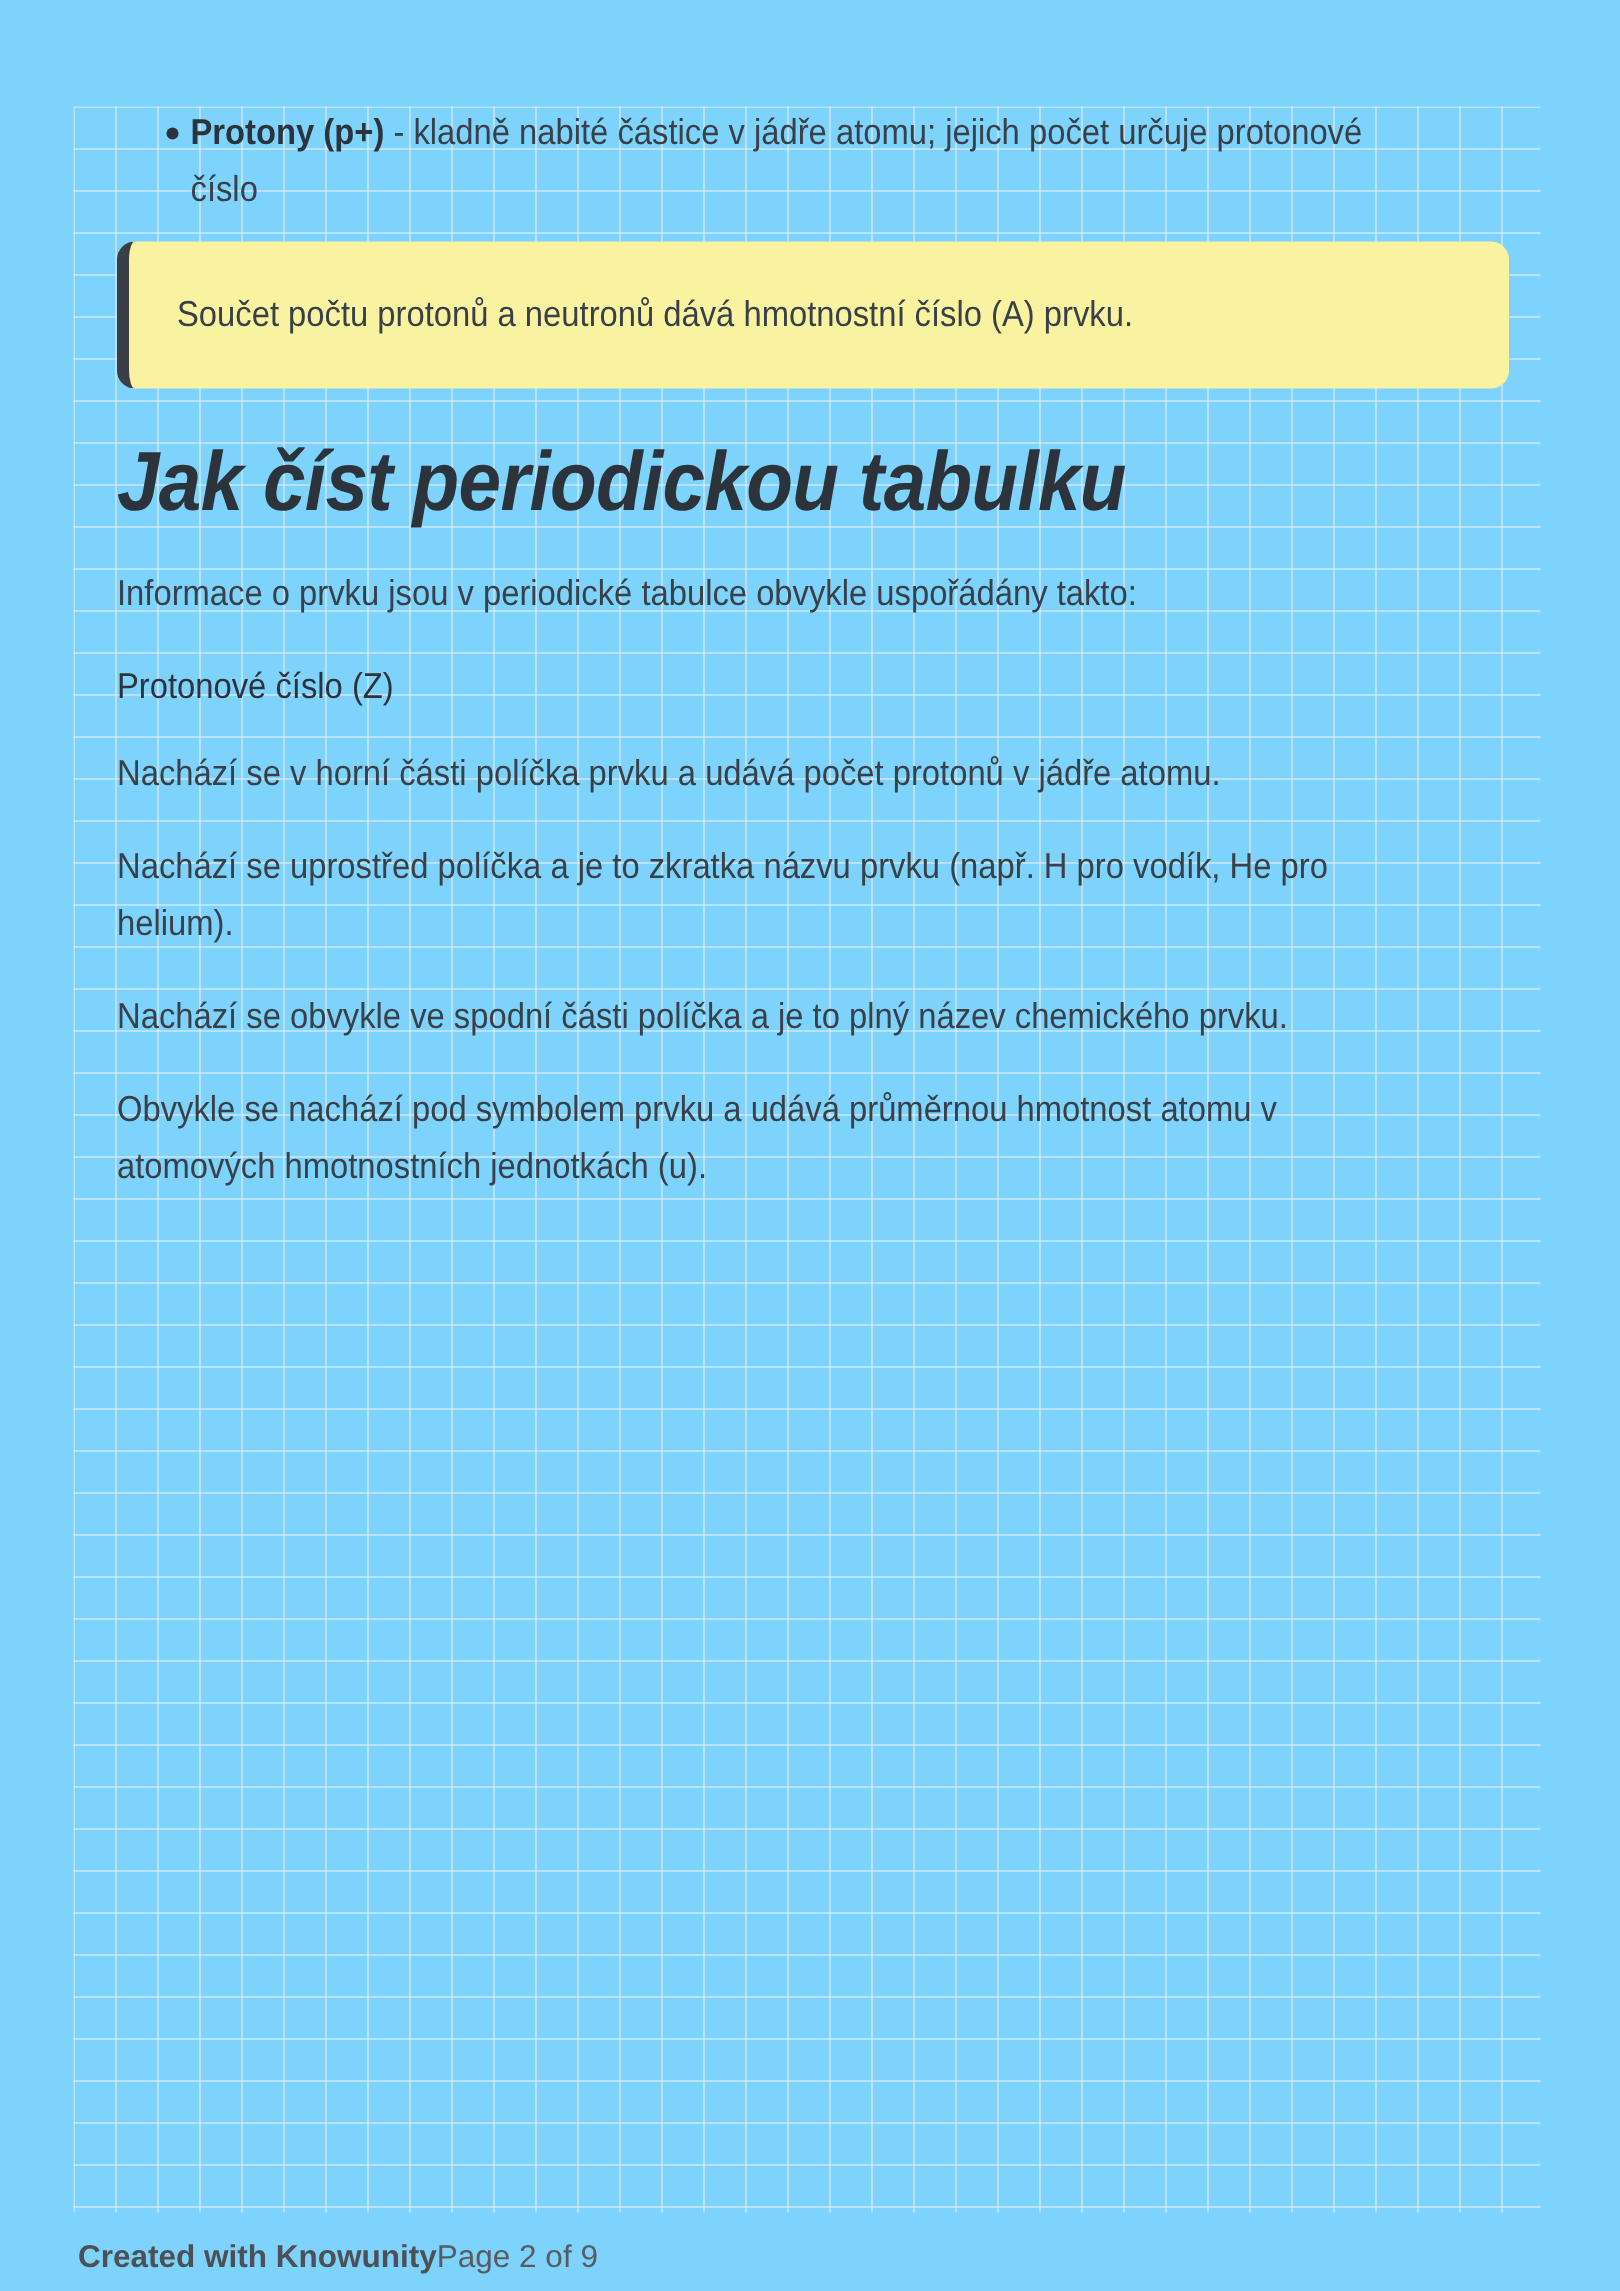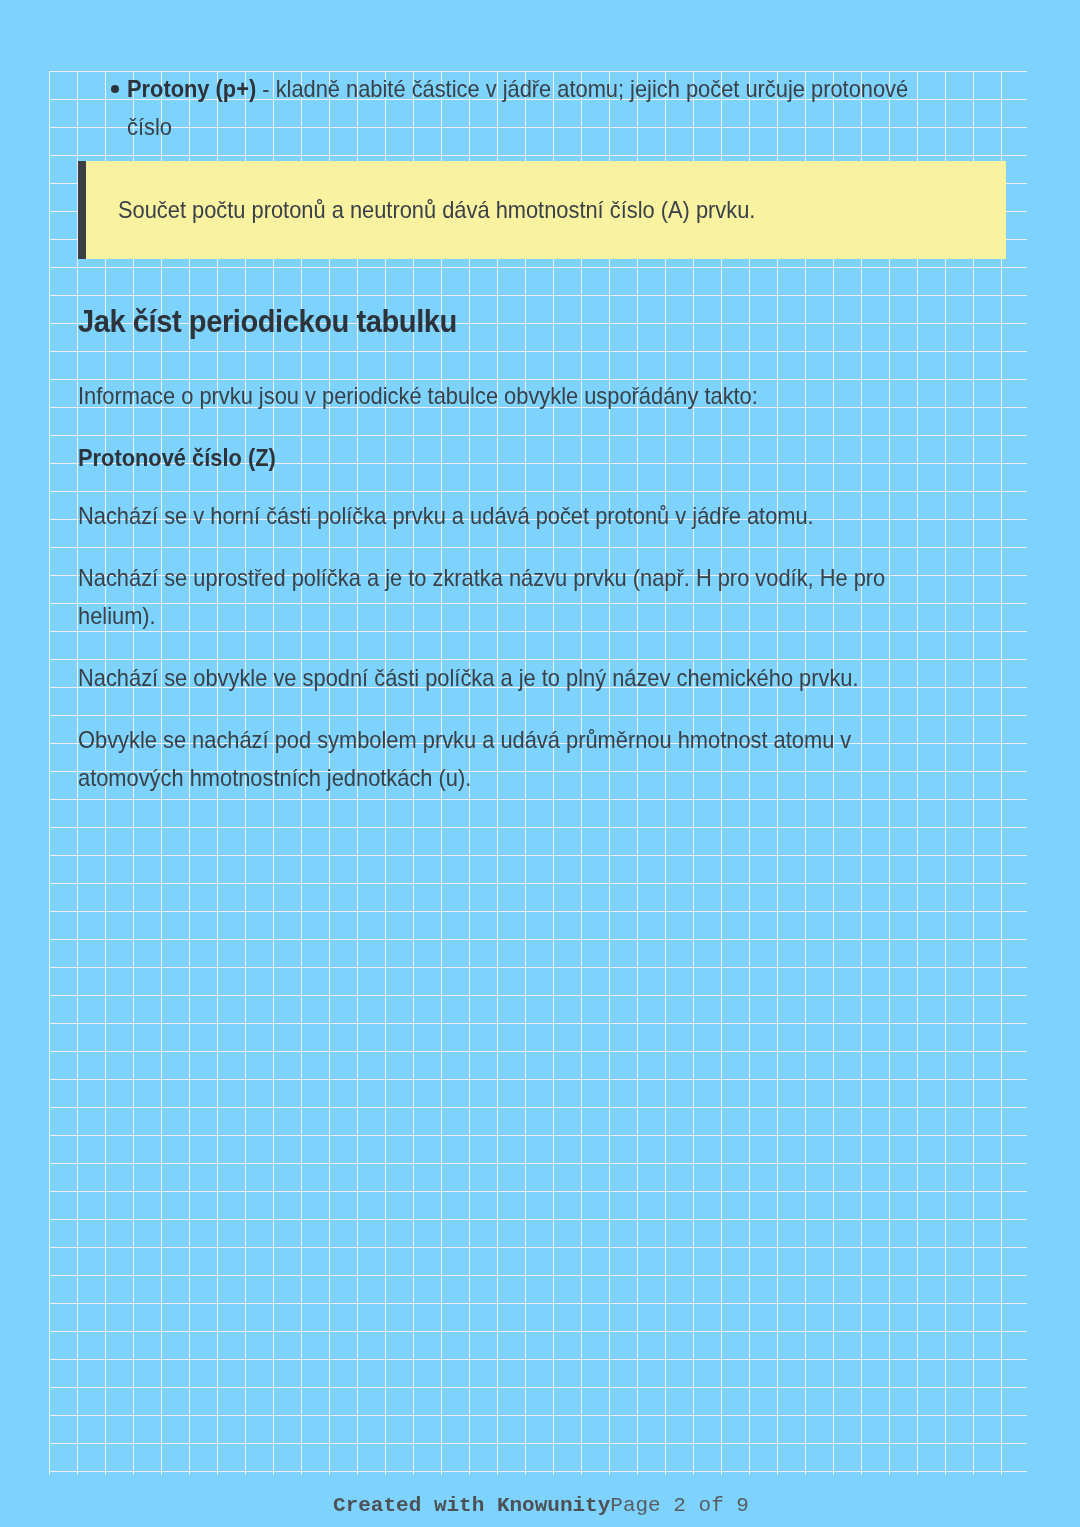--- a/index.html
+++ b/index.html
@@ -39,41 +39,42 @@
     position: absolute; left: 33px; top: 15px;
     width: 8px; height: 8px; border-radius: 50%;
     background: #2d333b;
   }
   b, strong, h1, h3 { color: #2d333b; }
 
   .callout {
     margin-top: 15px;
     background: #f9f3a1;
     border-left: 8px solid #3a3f46;
-    border-radius: 0;
+    border-radius: 12px;
     padding: 30px 20px 30px 32px;
   }
 
   h1 {
     margin: 36px 0 0 0;
-    font-size: 32px; line-height: 52px;
+    font-size: 56px; line-height: 52px;
     font-weight: 700;
     letter-spacing: -0.5px;
+    font-style: italic;
   }
 
   p.lead { margin: 30px 0 0 0; }
 
-  h3 { margin: 16px 0 0 0; font-size: 24px; line-height: 38px; font-weight: 700; }
+  h3 { margin: 16px 0 0 0; font-size: 24px; line-height: 38px; font-weight: 400; }
   p.ind { margin: 20px 0 0 0; padding-left: 32px; }
   p { font-weight: 400; }
 
   .footer {
     position: absolute; left: 52px; right: 50px; bottom: 10px;
-    display: flex; justify-content: center; align-items: baseline;
-    font-family: Liberation Mono, monospace;
+    display: flex; justify-content: flex-start; align-items: baseline;
+    font-family: Liberation Sans, sans-serif;
     font-size: 21px; color: #55595e;
   }
   .footer .left { font-weight: 700; color: #4d5156; }
   .footer .right { font-weight: 400; color: #585c61; }
 </style>
 </head>
 <body>
 
 <div class="page">
 

